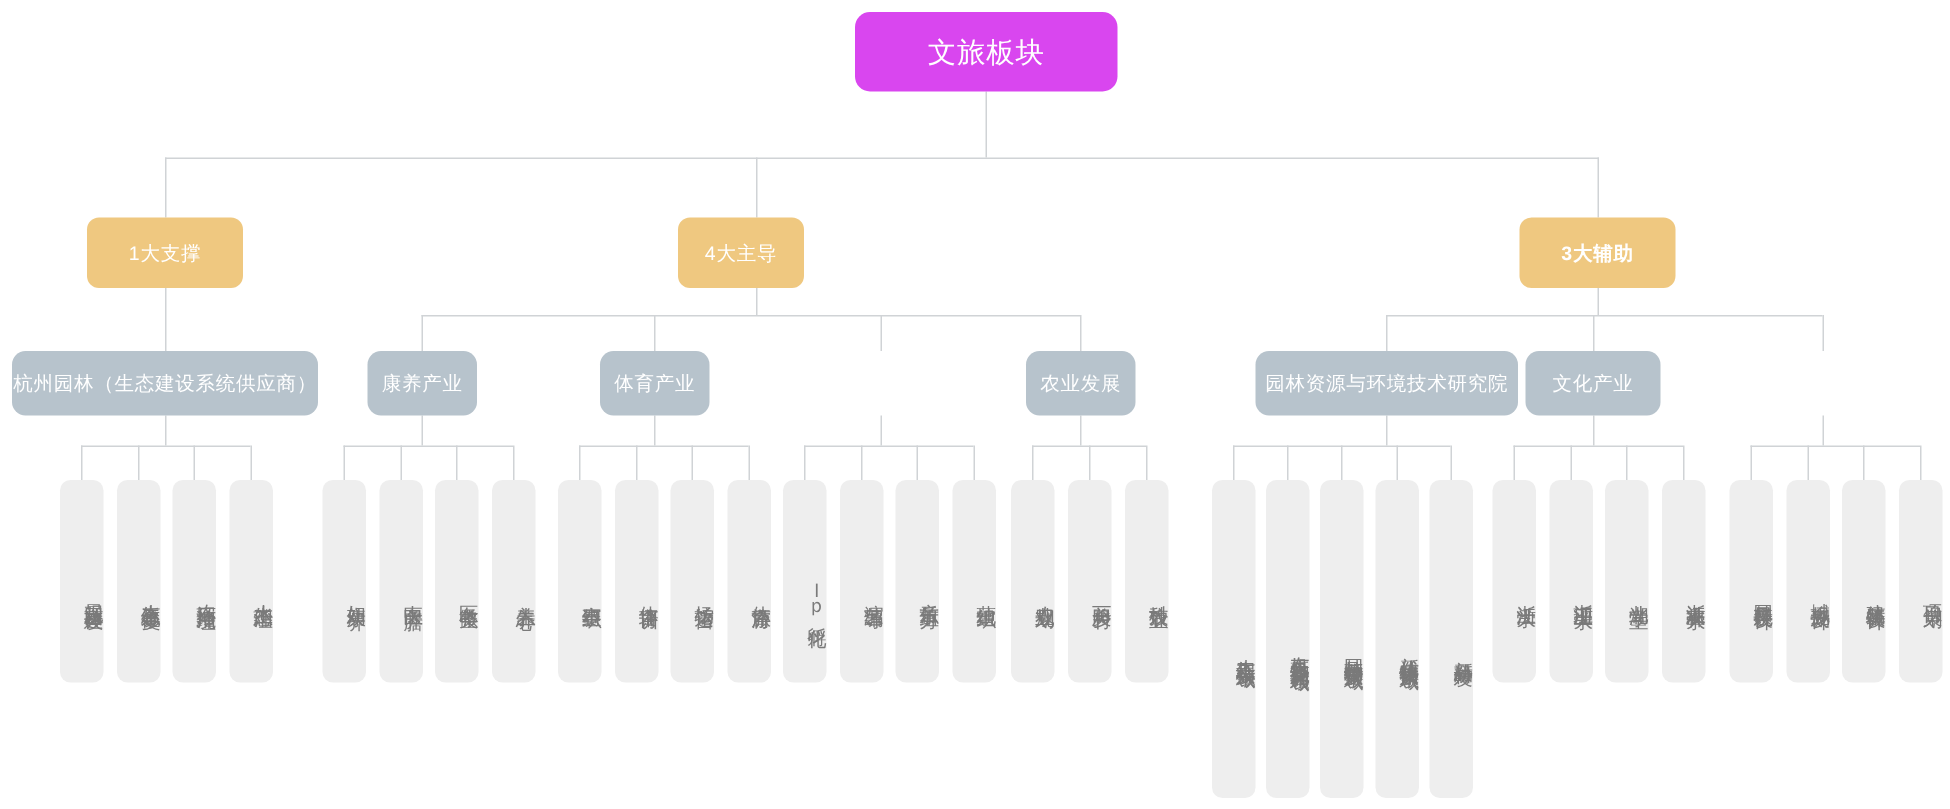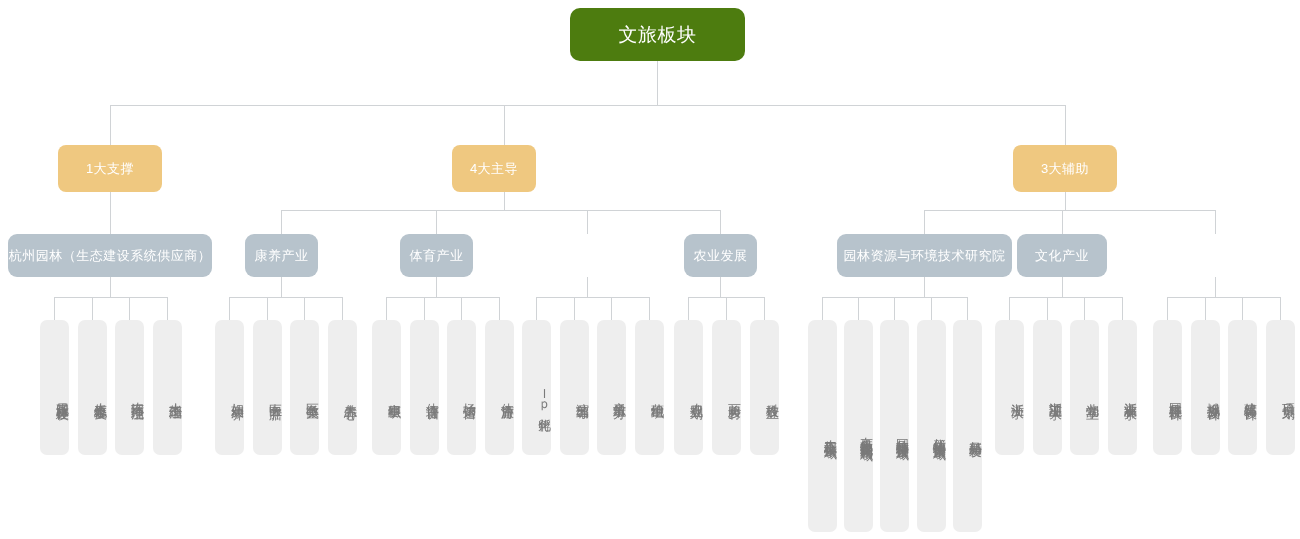--- a/index.html
+++ b/index.html
@@ -22,21 +22,21 @@
     box-sizing: border-box;
     display: flex;
     align-items: center;
     justify-content: center;
     text-align: center;
     border-radius: 8px;
     color: #ffffff;
     letter-spacing: 0.5px;
   }
   .node-root {
-    background: #4d7c0f;
+    background: #d946ef;
     font-size: 19px;
     border-radius: 10px;
   }
   .node-l2 {
     background: #efc880;
     font-size: 13px;
   }
   .node-l3 {
     background: #b7c3cc;
     font-size: 13px;
@@ -142,21 +142,21 @@
   <div class="conn conn-h" style="left:1167px; top:297px; width:113px;"></div>
   <div class="conn conn-v" style="left:1167px; top:297px; height:23px;"></div>
   <div class="conn conn-v" style="left:1205px; top:297px; height:23px;"></div>
   <div class="conn conn-v" style="left:1242px; top:297px; height:23px;"></div>
   <div class="conn conn-v" style="left:1280px; top:297px; height:23px;"></div>
 
   <div class="node node-root" style="left:570px; top:8px; width:175px; height:53px;">文旅板块</div>
 
   <div class="node node-l2" style="left:58px; top:145px; width:104px; height:47px;text-align:right;">1大支撑</div>
   <div class="node node-l2" style="left:452px; top:145px; width:84px; height:47px;">4大主导</div>
-  <div class="node node-l2" style="left:1013px; top:145px; width:104px; height:47px;">3大辅助</div>
+  <div class="node node-l2" style="left:1013px; top:145px; width:104px; height:47px;font-weight:bold;">3大辅助</div>
 
   <div class="node node-l3" style="left:8px; top:234px; width:204px; height:43px;font-family:Liberation Serif, serif;">杭州园林（生态建设系统供应商）</div>
   <div class="node node-l3" style="left:245px; top:234px; width:73px; height:43px;">康养产业</div>
   <div class="node node-l3" style="left:400px; top:234px; width:73px; height:43px;">体育产业</div>
   <div class="node node-l3" style="left:684px; top:234px; width:73px; height:43px;">农业发展</div>
   <div class="node node-l3" style="left:837px; top:234px; width:175px; height:43px;">园林资源与环境技术研究院</div>
   <div class="node node-l3" style="left:1017px; top:234px; width:90px; height:43px;">文化产业</div>
 
   <div class="node node-leaf" style="left:40px; top:320px; width:29px; height:135px;">景观园林建设</div>
   <div class="node node-leaf" style="left:78px; top:320px; width:29px; height:135px;">生态系统修复</div>

